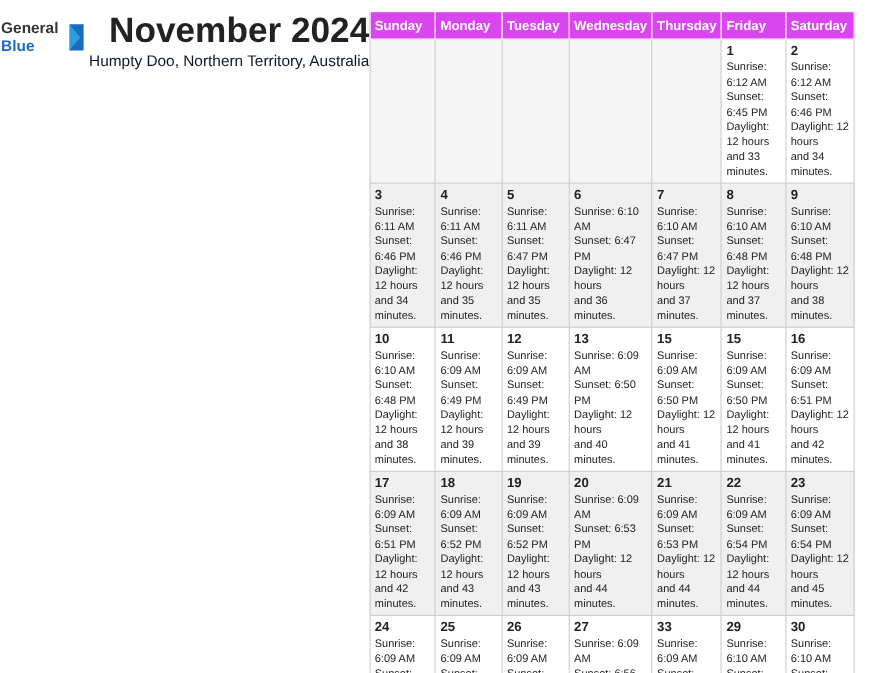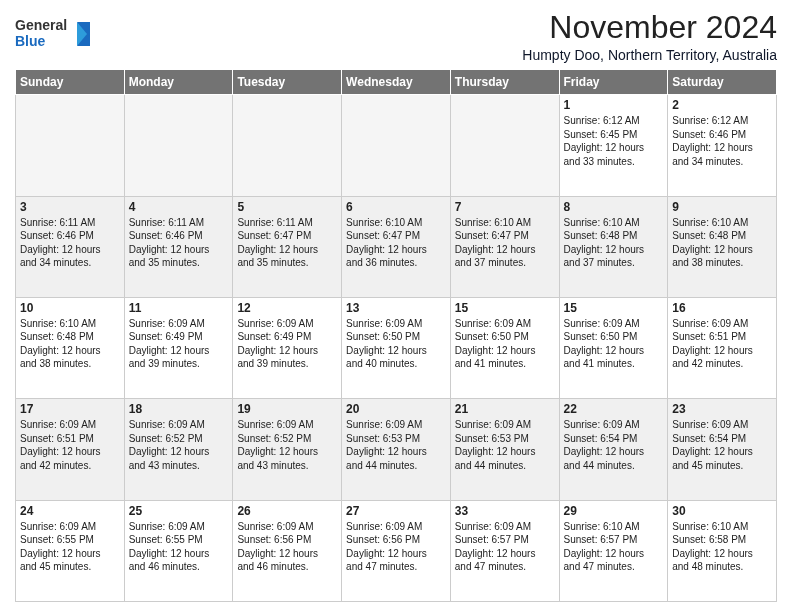--- a/index.html
+++ b/index.html
@@ -6,56 +6,56 @@
     body {
       font-family: Arial, sans-serif;
       background: #fff;
       width: 792px;
       height: 612px;
       overflow: hidden;
     }
     .page {
       width: 792px;
       height: 612px;
-      padding: 10px 15px 10px 15px;
+      padding: 10px 15px 10px 1px;
       display: flex;
-      flex-direction: column;
+      flex-direction: row;
     }
     .header {
       display: flex;
       align-items: flex-start;
       justify-content: space-between;
       margin-bottom: 6px;
     }
     .logo {
       display: flex;
       align-items: center;
       margin-top: 4px;
     }
     .title-block {
       text-align: right;
     }
     .month-title {
       font-size: 32px;
-      font-weight: normal;
+      font-weight: bold;
       color: #222;
       line-height: 1.1;
     }
     .location {
       font-size: 14px;
       color: #0f172a;
       margin-top: 2px;
     }
     .calendar {
       width: 100%;
       border-collapse: collapse;
       flex: 1;
     }
     .calendar th {
-      background: #737373;
+      background: #d946ef;
       color: #fff;
       font-size: 12px;
       font-weight: bold;
       padding: 5px 4px;
       text-align: left;
       border: 1px solid #fff;
     }
     .calendar td {
       border: 1px solid #ccc;
       vertical-align: top;

